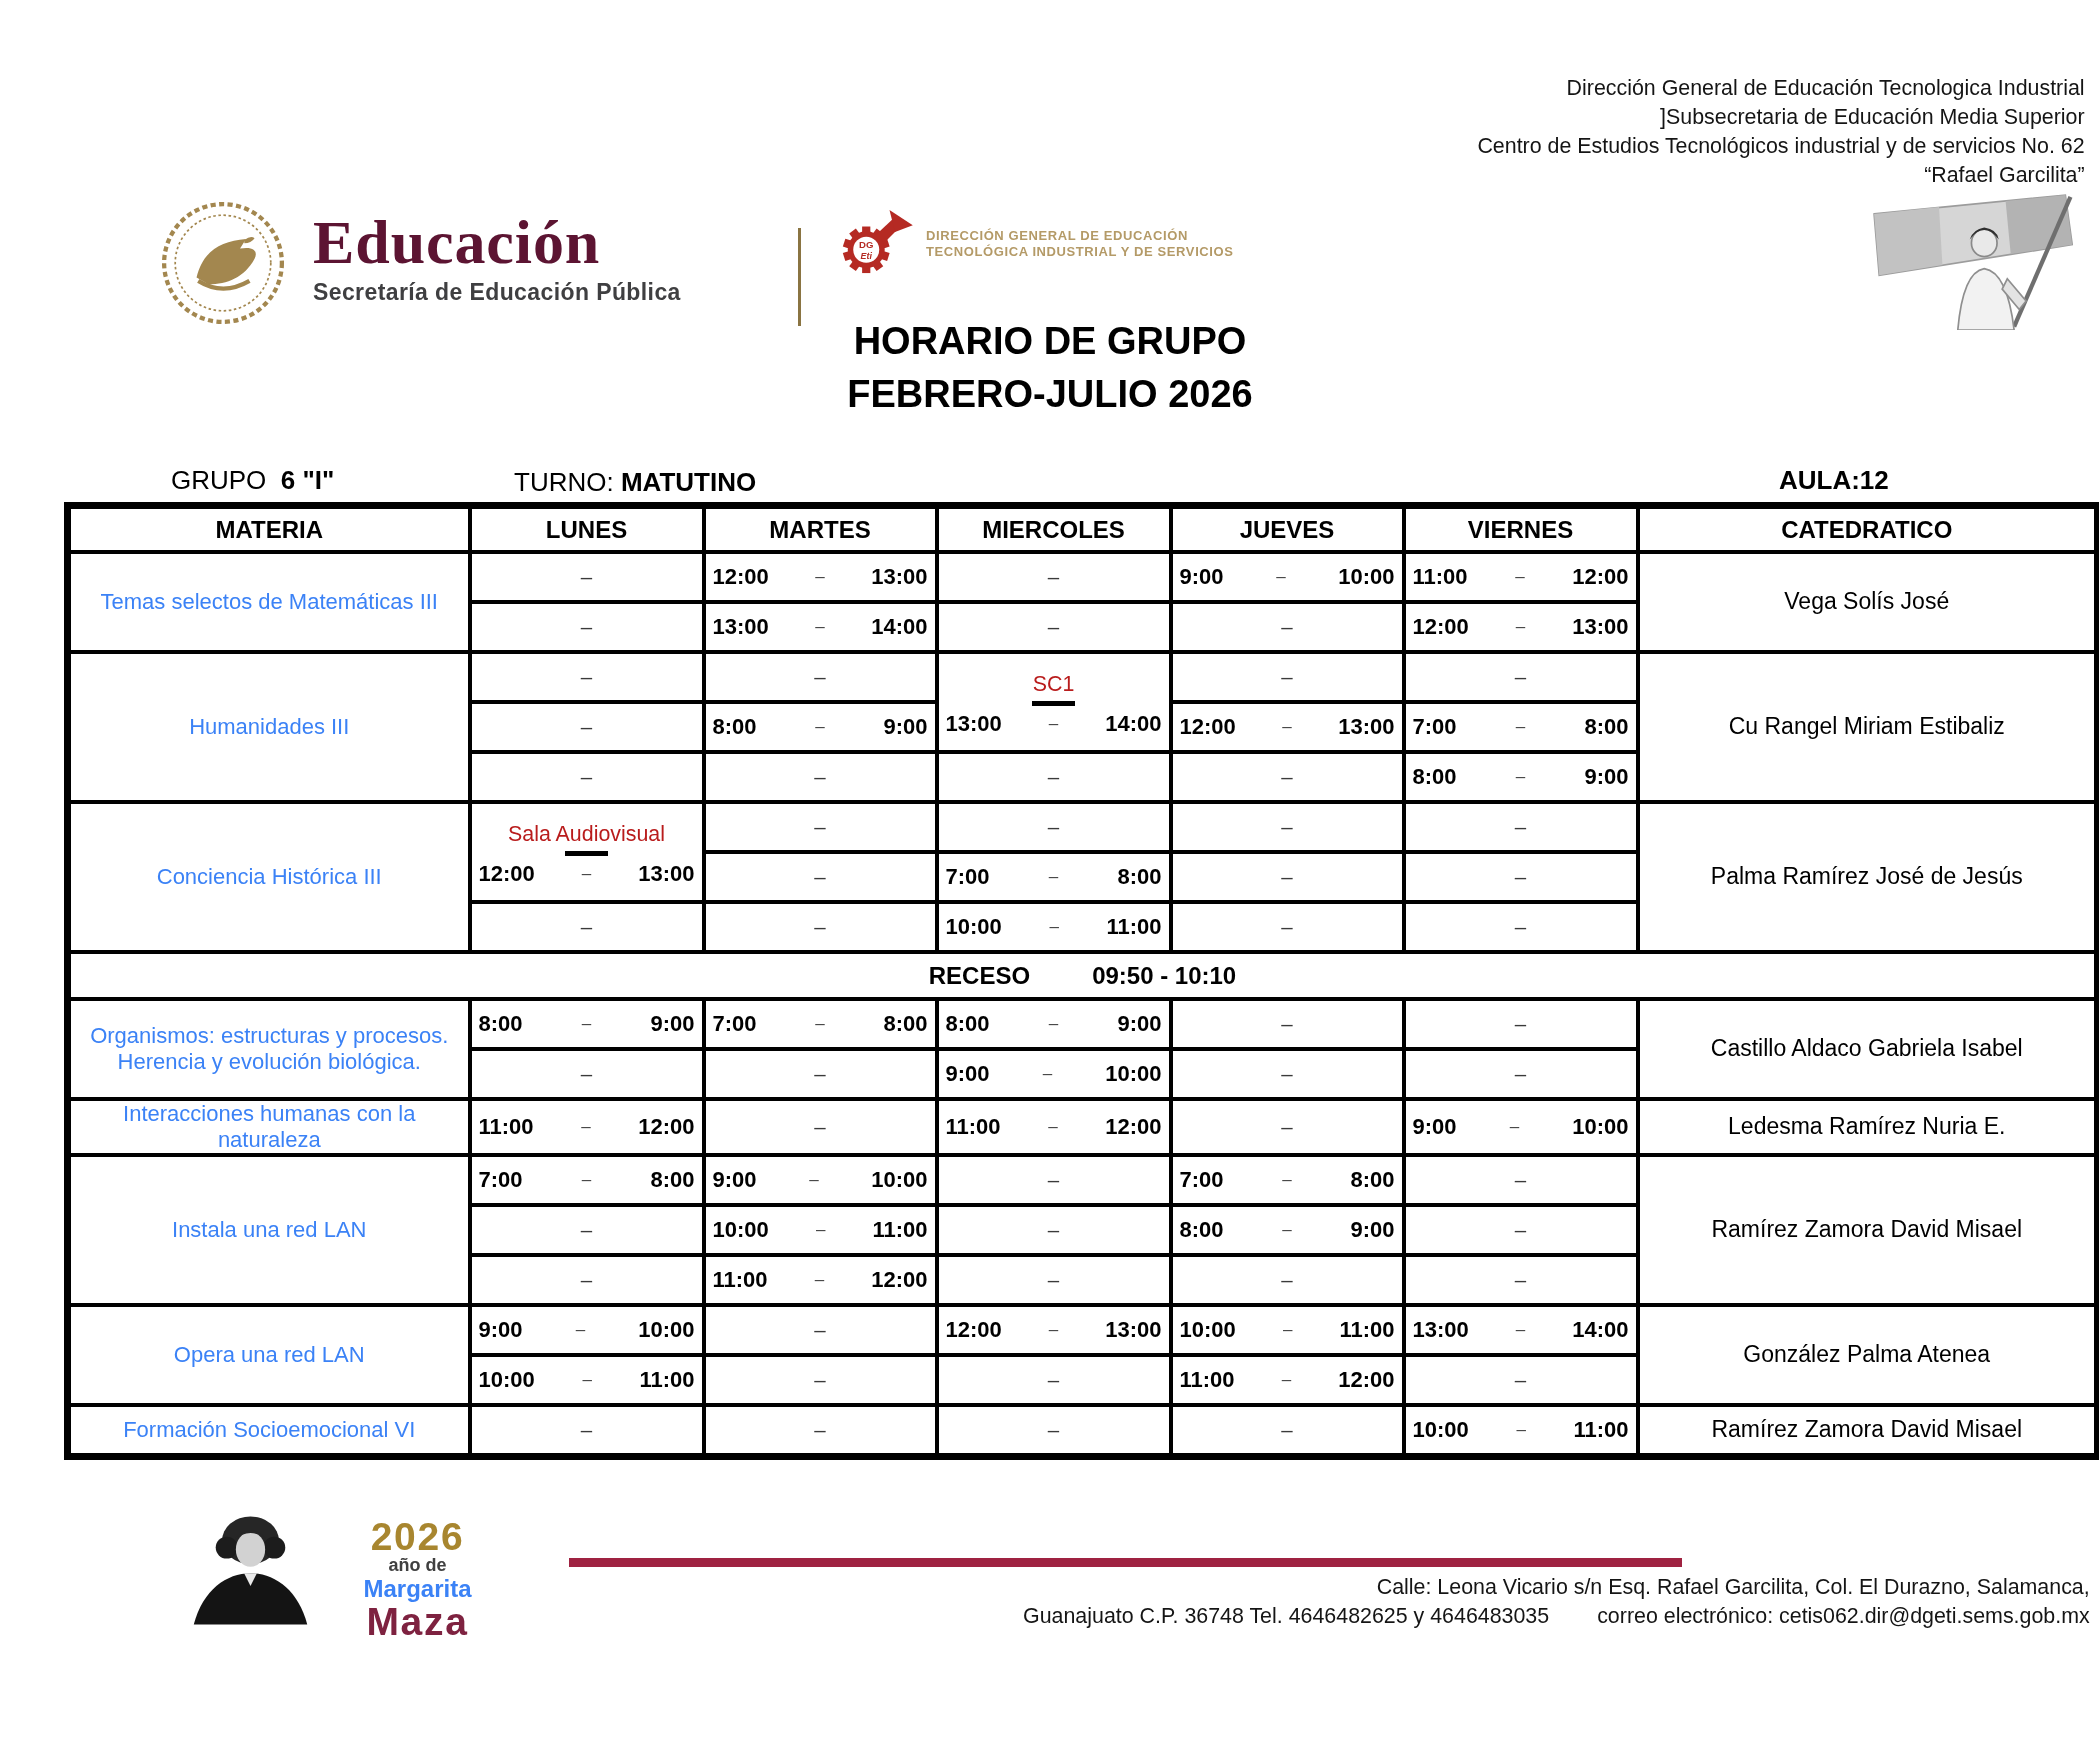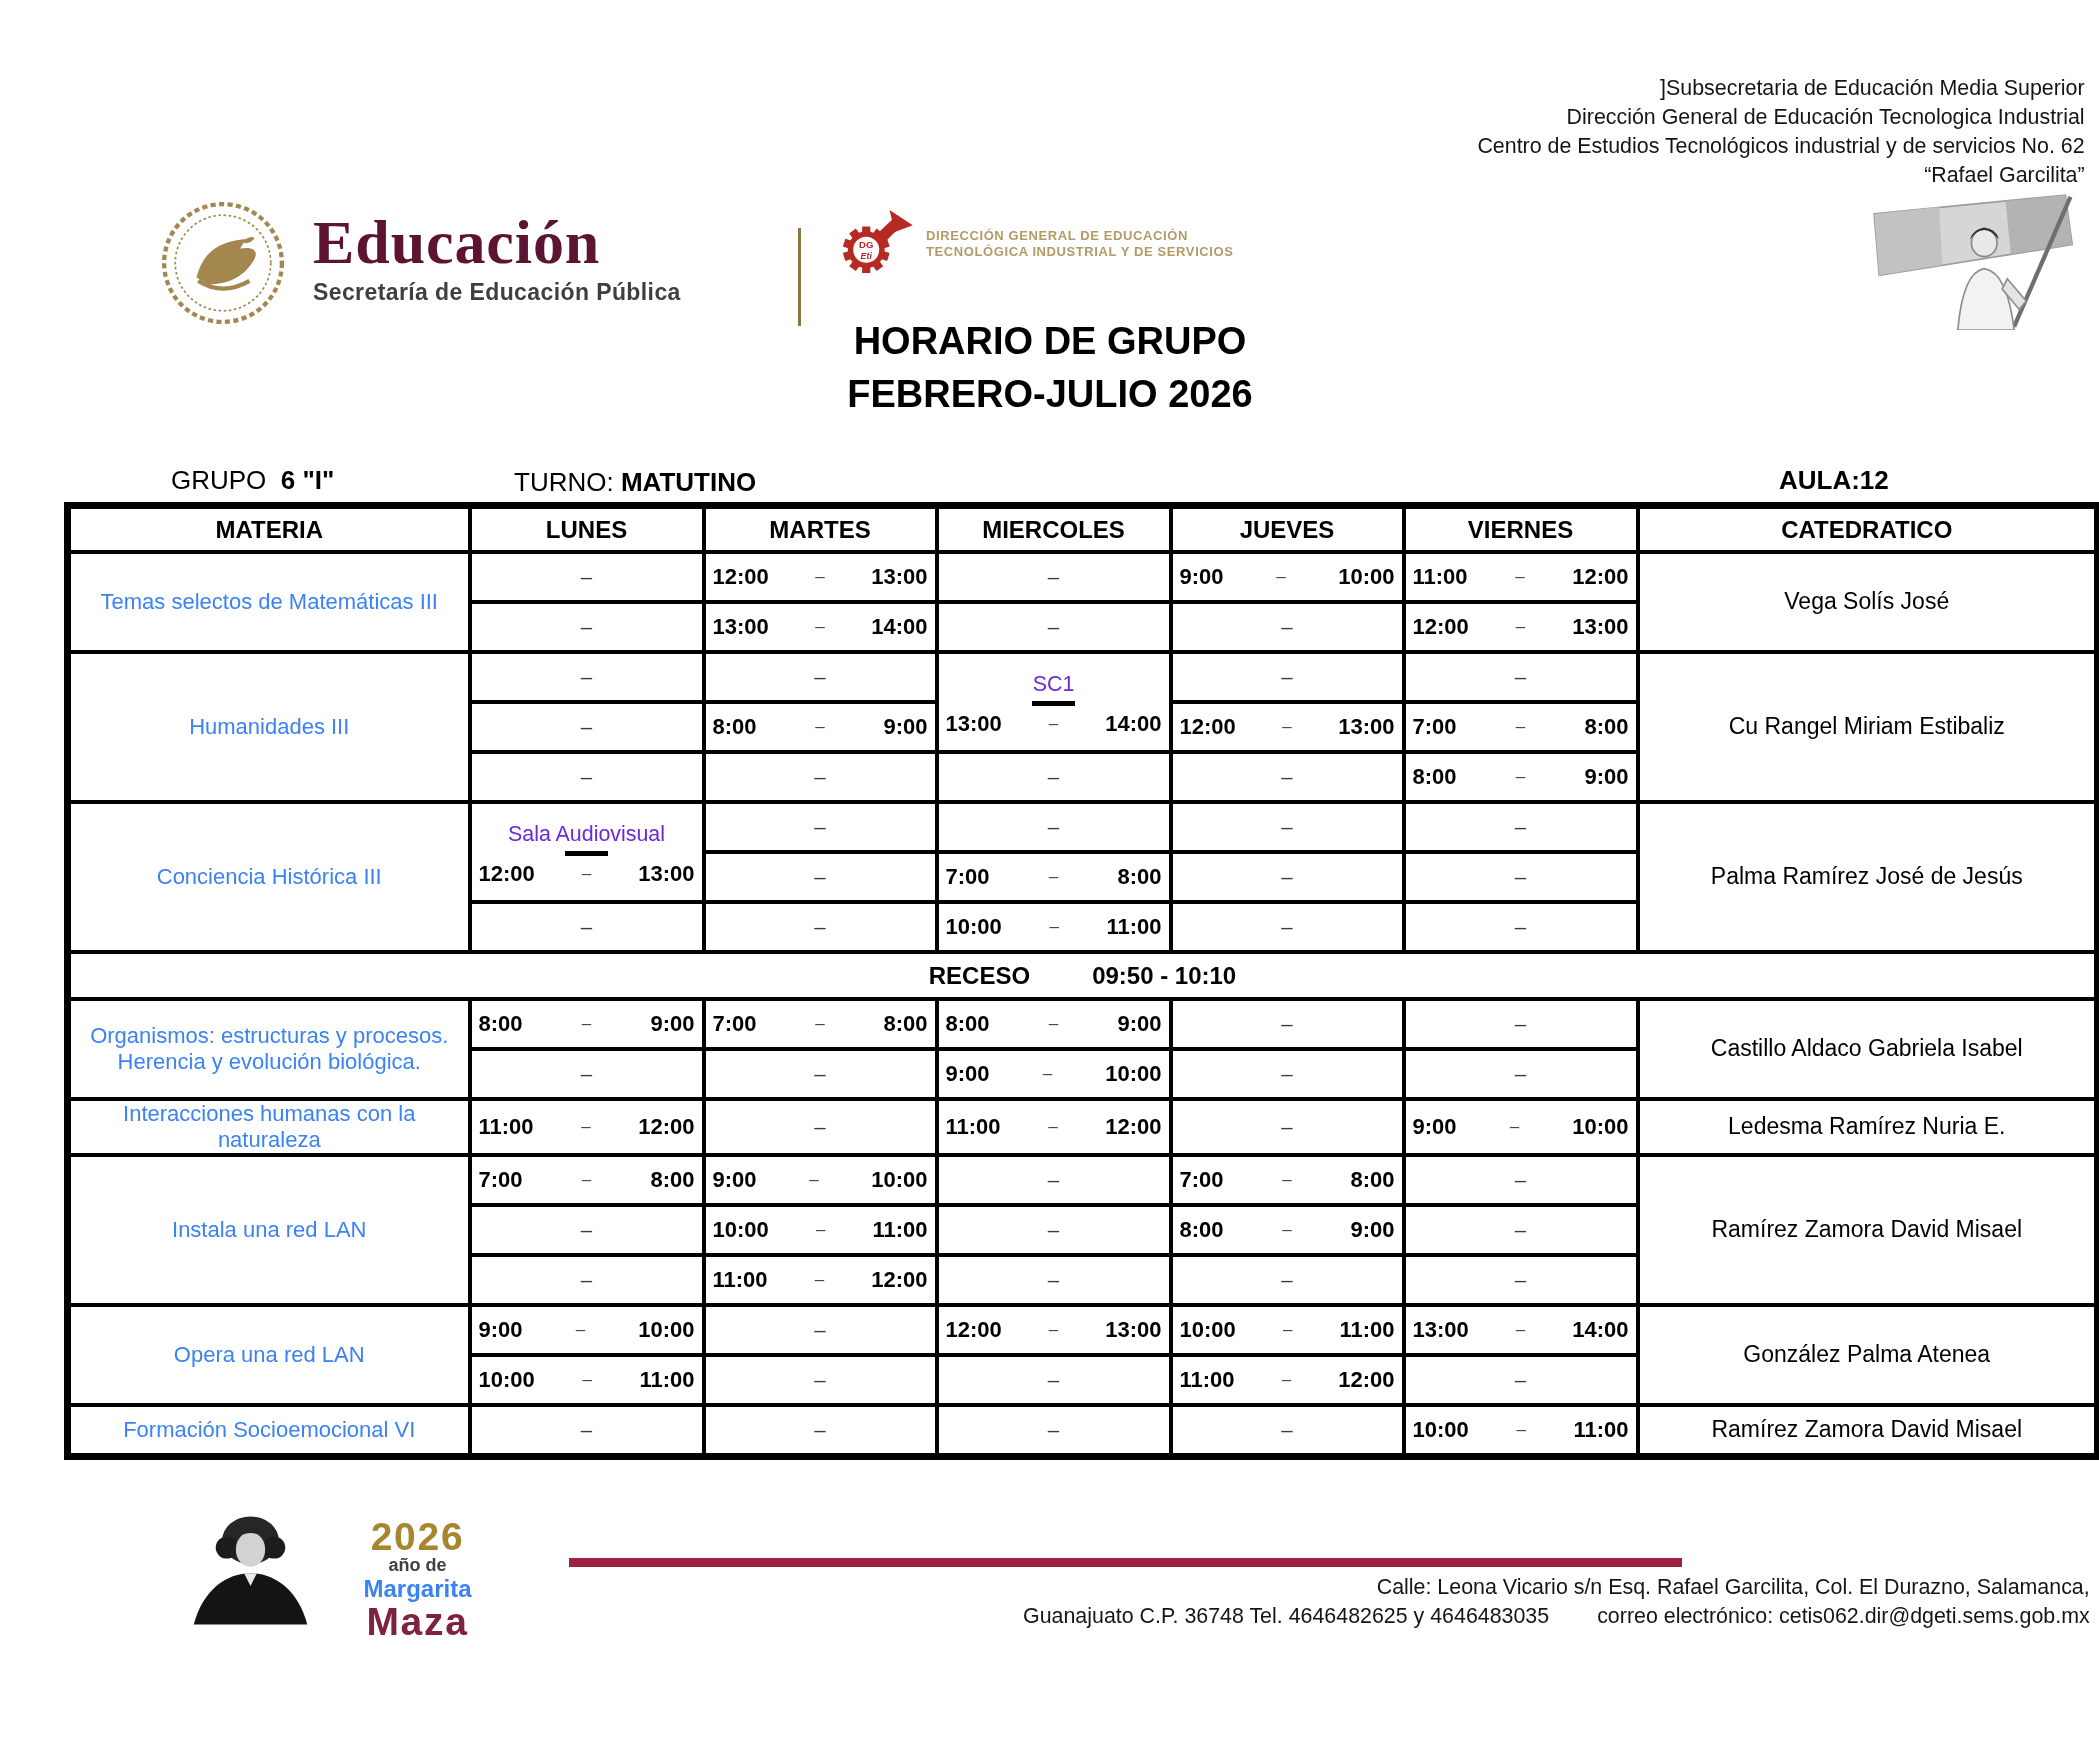--- a/index.html
+++ b/index.html
@@ -40,21 +40,21 @@
   .sched th,.sched td{border:4.3px solid #000;padding:0;vertical-align:middle;background:#fff;overflow:hidden;}
   .sched th{height:41px;font-size:24px;font-weight:bold;color:#000;}
   .sched td{height:46px;}
   td.materia{font-size:22px;text-align:center;line-height:1.18;padding:0 8.6px;color:#3b82f6;}
   td.teacher{font-size:23px;text-align:center;line-height:1.2;padding:0 8.6px;color:#000;}
   td.slot{text-align:center;}
   .dash{display:inline-block;font-size:20.5px;color:#3a3a3a;line-height:1;}
   .time{display:flex;justify-content:space-between;align-items:center;padding:0 7px;font-size:22px;font-weight:bold;color:#000;}
   .tdash{font-weight:normal;font-size:17px;color:#444;}
   td.noted{vertical-align:middle;}
-  .note{font-size:21.4px;color:#6d28d9;text-align:center;margin-top:5.1px;}
+  .note{font-size:21.4px;color:#b91c1c;text-align:center;margin-top:5.1px;}
   .note-line{width:43px;border-top:5.1px solid #000;margin:3.4px auto 5.1px auto;}
   tr.receso-row td{height:43px;text-align:center;}
   .receso-label{font-weight:bold;font-size:24px;color:#000;}
   .receso-time{font-weight:bold;font-size:24px;color:#000;margin-left:62px;}
 
   
   .portrait{position:absolute;left:159px;top:1505px;width:183px;height:120px;}
   .maza-block{position:absolute;left:342px;top:1517px;width:151px;text-align:center;}
   .mz-year{font-weight:bold;font-size:39px;line-height:39px;color:#a8862f;letter-spacing:1.7px;}
   .mz-ano{font-weight:bold;font-size:18px;line-height:19.7px;color:#404040;}
@@ -63,22 +63,22 @@
   .foot-rule{position:absolute;left:569px;top:1558px;width:1113px;height:8.6px;background:#9f2241;}
   .address{position:absolute;right:10.3px;top:1573px;text-align:right;font-size:21.4px;line-height:29px;color:#151515;}
   .addr-gap{display:inline-block;width:48px;}
 </style>
 </head>
 <body>
 
 <div class="page">
 
   <div class="org-lines">
+    <div>Dirección General de Educación Tecnologica Industrial</div>
     <div>]Subsecretaria de Educación Media Superior</div>
-    <div>Dirección General de Educación Tecnologica Industrial</div>
     <div>Centro de Estudios Tecnológicos industrial y de servicios No. 62</div>
     <div>“Rafael Garcilita”</div>
   </div>
 
   <svg class="flag-art" viewBox="0 0 262 164" aria-hidden="true">
     <polygon points="14,28 238,6 246,64 20,100" fill="#d6d6d6" stroke="#9c9c9c" stroke-width="2"></polygon>
     <polygon points="14,28 90,20 94,88 20,100" fill="#c2c2c2"></polygon>
     <polygon points="168,13 238,6 246,64 174,75" fill="#b3b3b3"></polygon>
     <line x1="244" y1="8" x2="178" y2="160" stroke="#6f6f6f" stroke-width="5"></line>
     <path d="M128,62 a15,16 0 1,0 30,0 a15,16 0 1,0 -30,0" fill="#e9e9e9" stroke="#8a8a8a" stroke-width="2"></path>

